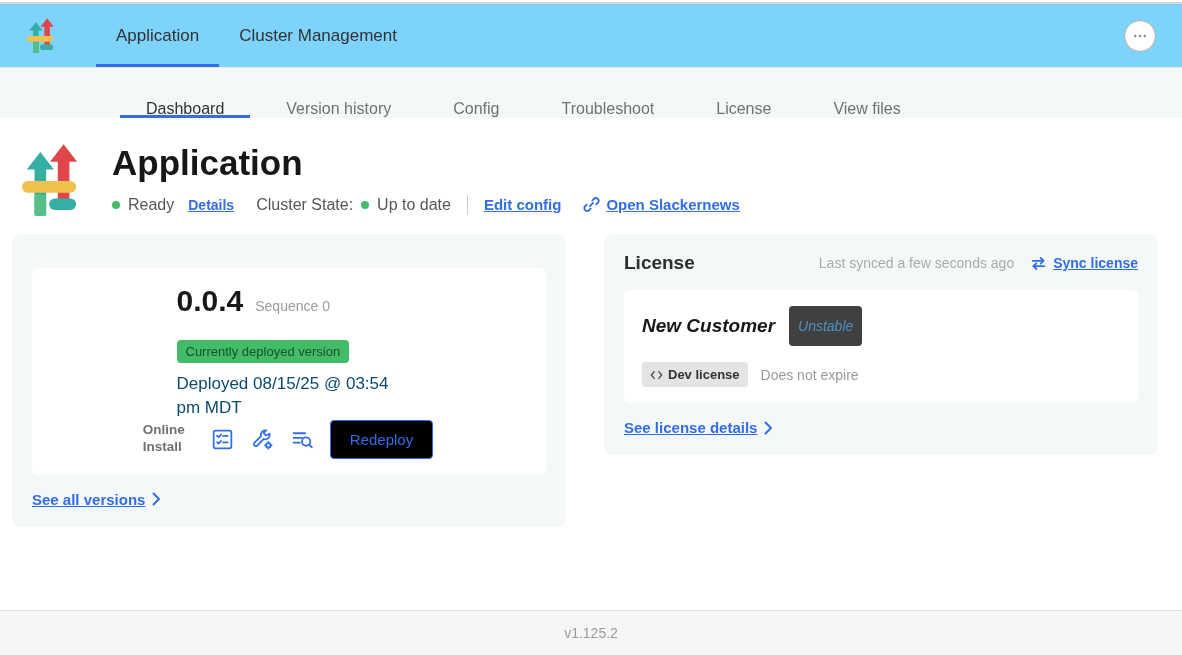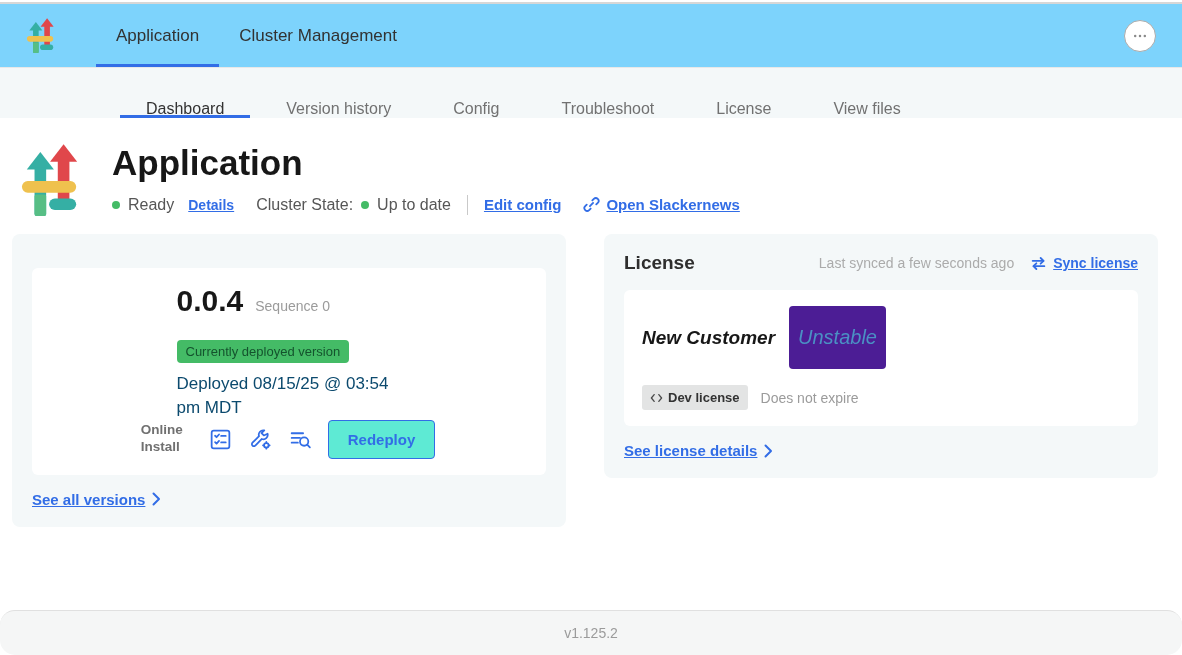--- a/index.html
+++ b/index.html
@@ -59,39 +59,39 @@
   .ver-left { min-width:225px; }
   .ver-row { display:flex; align-items:baseline; gap:12px; }
   .ver-number { font-size:30px; font-weight:bold; color:#171717; }
   .ver-seq { font-size:14px; color:#9B9B9B; }
   .deployed-pill { display:inline-block; margin-top:22px; background:#44BB66; color:#14532d;
                    font-size:13px; padding:4px 9px; border-radius:4px; }
   .deployed-at { margin-top:9px; color:#0c4a6e; font-size:17px; line-height:1.4; max-width:215px; }
   .ver-actions { display:flex; align-items:center; gap:15px; padding-right:2px; }
   .install-type { width:52px; font-size:13.5px; font-weight:bold; color:#707070; line-height:1.25; }
   .action-icon { display:flex; cursor:pointer; }
-  .redeploy-btn { background:#5eead4; border:1px solid #326DE6; color:#326DE6; font-weight:bold;
+  .redeploy-btn { background:#000000; border:1px solid #326DE6; color:#326DE6; font-weight:normal;
                   font-size:15px; padding:10px 19px; border-radius:4px; cursor:pointer;
                   font-family:"Liberation Sans", sans-serif; }
   .see-link { margin-top:16px; display:inline-flex; align-items:center; gap:7px; cursor:pointer; }
 
   .lic-row1 { display:flex; align-items:center;font-style:italic; }
   .customer-name { font-size:19px; font-weight:bold; color:#171717; }
-  .channel-badge { margin-left:14px; background:#4c1d95; color:#4B90C4; font-size:20px;
-                   padding:20px 9px; border-radius:4px; }
+  .channel-badge { margin-left:14px; background:#404040; color:#4B90C4; font-size:14px;
+                   padding:12px 9px; border-radius:4px; }
   .lic-row2 { display:flex; align-items:center; margin-top:16px; }
   .type-badge { background:#E3E4E4; color:#323232; font-weight:bold; font-size:13px;
                 padding:5px 8px; border-radius:3px; display:inline-flex; align-items:center; gap:5px; }
   .expiry { margin-left:13px; color:#9B9B9B; font-size:14px; }
   .last-synced { color:#ABABAB; font-size:14px; margin-right:8px; }
 
   
   .footer { flex:none; height:45px; border-top:1px solid #e0e0e0; background:#F5F6F6;
             display:flex; align-items:center; justify-content:center;
-            color:#9B9B9B; font-size:14px;border-radius:15px; }
+            color:#9B9B9B; font-size:14px; }
 
   svg.blue { stroke:#326DE6; fill:none; stroke-width:1.7; stroke-linecap:round; stroke-linejoin:round; }
   svg.gray { stroke:#4A4A4A; fill:none; stroke-width:1.4; stroke-linecap:round; stroke-linejoin:round; }
 </style>
 </head>
 <body>
 
 <svg width="0" height="0" style="position:absolute">
   <defs>
     <g id="logo-shape">

